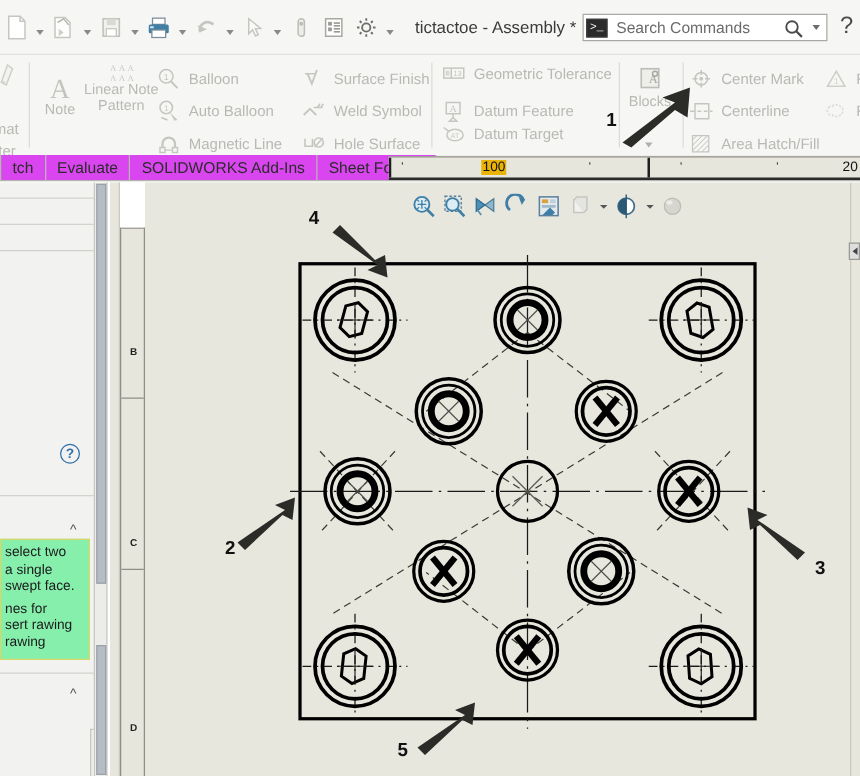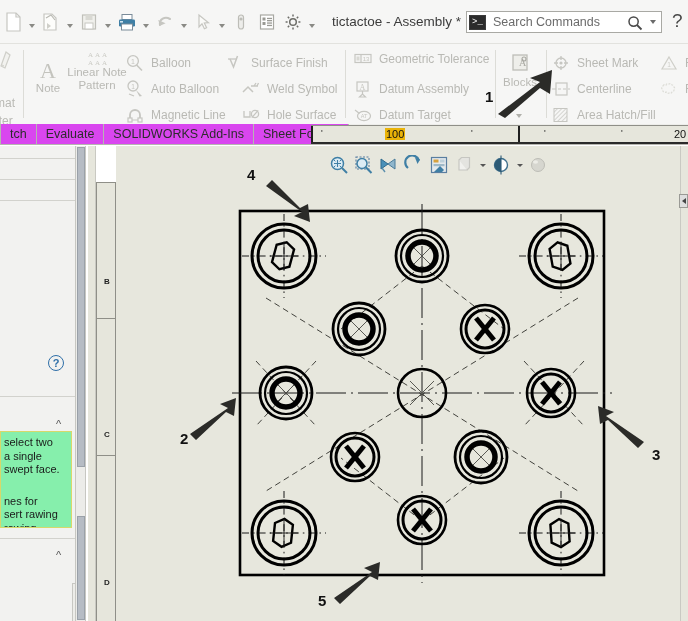--- a/index.html
+++ b/index.html
@@ -160,21 +160,21 @@
   }
   .tooltip-yellow {
     position: absolute; left: 0; top: 285px; width: 72px; height: 97px;
     background: #86efac; border: 1px solid #d8d86a;
     padding: 4px 3px 0 3px;
     overflow: hidden;
   }
   .tooltip-yellow p {
     margin: 0; font-size: 11px; line-height: 13.5px; color: #1a1a1a;
   }
-  .tooltip-yellow p.gap { margin-top: 18px; }
+  .tooltip-yellow p.gap { margin-top: 4px; }
 
   
   .lp-scroll {
     position: absolute; left: 76px; top: 146px; width: 10px; height: 475px;
     background: #ecece9; border-right: 1px solid #c7c7c2;
   }
   .lp-thumb {
     position: absolute; left: 1px; top: 1px; width: 8px; height: 320px;
     background: #b6bcc4; border: 1px solid #9aa1a9;
   }
@@ -429,21 +429,21 @@
         <svg width="20" height="18" viewBox="0 0 20 18">
           <path d="M5 12 v-3 a5 5 0 0 1 10 0 v3" fill="none" stroke="#c6c6c1" stroke-width="1.8"></path>
           <rect x="3" y="12" width="4" height="4" fill="none" stroke="#c6c6c1" stroke-width="1.2"></rect>
           <rect x="13" y="12" width="4" height="4" fill="none" stroke="#c6c6c1" stroke-width="1.2"></rect>
           <line x1="7" y1="14" x2="13" y2="14" stroke="#c6c6c1" stroke-width="1"></line>
         </svg>
       </span>
       <span>Magnetic Line</span>
     </div>
 
-    <div class="rb-item" style="left:224px; top:8px;">
+    <div class="rb-item" style="left:240px; top:8px;">
       <span class="glyph">
         <svg width="20" height="18" viewBox="0 0 20 18">
           <path d="M3 5 h9" stroke="#c6c6c1" stroke-width="1.3"></path>
           <path d="M5 5 l3.5 8 l4 -11" fill="none" stroke="#c6c6c1" stroke-width="1.5"></path>
         </svg>
       </span>
       <span>Surface Finish</span>
     </div>
     <div class="rb-item" style="left:240px; top:34px;">
       <span class="glyph">
@@ -480,23 +480,23 @@
     </div>
     <div class="rb-item" style="left:352px; top:34px;">
       <span class="glyph">
         <svg width="20" height="18" viewBox="0 0 20 18">
           <rect x="4" y="2" width="11" height="9" fill="none" stroke="#c6c6c1" stroke-width="1.2"></rect>
           <text x="9.5" y="9.5" font-size="8" text-anchor="middle" fill="#c6c6c1" font-family="Liberation Serif, serif">A</text>
           <line x1="9.5" y1="11" x2="9.5" y2="14" stroke="#c6c6c1" stroke-width="1.2"></line>
           <path d="M6.5 17 l3 -3 l3 3 z" fill="none" stroke="#c6c6c1" stroke-width="1.2"></path>
         </svg>
       </span>
-      <span>Datum Assembly</span>
-    </div>
-    <div class="rb-item" style="left:352px; top:60px;">
+      <span>Datum Feature</span>
+    </div>
+    <div class="rb-item" style="left:352px; top:52px;">
       <span class="glyph">
         <svg width="20" height="18" viewBox="0 0 20 18">
           <ellipse cx="11" cy="10" rx="6.5" ry="4.6" fill="none" stroke="#c6c6c1" stroke-width="1.2"></ellipse>
           <text x="11" y="12" font-size="5.5" text-anchor="middle" fill="#c6c6c1" font-family="Liberation Sans, sans-serif">AT</text>
           <line x1="2" y1="4" x2="6.5" y2="7.5" stroke="#c6c6c1" stroke-width="1.2"></line>
         </svg>
       </span>
       <span>Datum Target</span>
     </div>
 
@@ -515,21 +515,21 @@
     <div class="rb-sep" style="left:546px;"></div>
 
     <div class="rb-item" style="left:550px; top:8px;">
       <span class="glyph">
         <svg width="20" height="18" viewBox="0 0 20 18">
           <circle cx="10" cy="9" r="5" fill="none" stroke="#c6c6c1" stroke-width="1.3"></circle>
           <path d="M10 2 v4 M10 12 v4 M3 9 h4 M13 9 h4" stroke="#c6c6c1" stroke-width="1.3"></path>
           <circle cx="10" cy="9" r="1.6" fill="#c6c6c1"></circle>
         </svg>
       </span>
-      <span>Sheet Mark</span>
+      <span>Center Mark</span>
     </div>
     <div class="rb-item" style="left:550px; top:34px;">
       <span class="glyph">
         <svg width="20" height="18" viewBox="0 0 20 18">
           <rect x="5" y="3" width="11" height="12" fill="none" stroke="#c6c6c1" stroke-width="1.2"></rect>
           <path d="M1 9 h4 M7 9 h3 M12 9 h3 M17 9 h2" stroke="#c6c6c1" stroke-width="1.2"></path>
         </svg>
       </span>
       <span>Centerline</span>
     </div>

